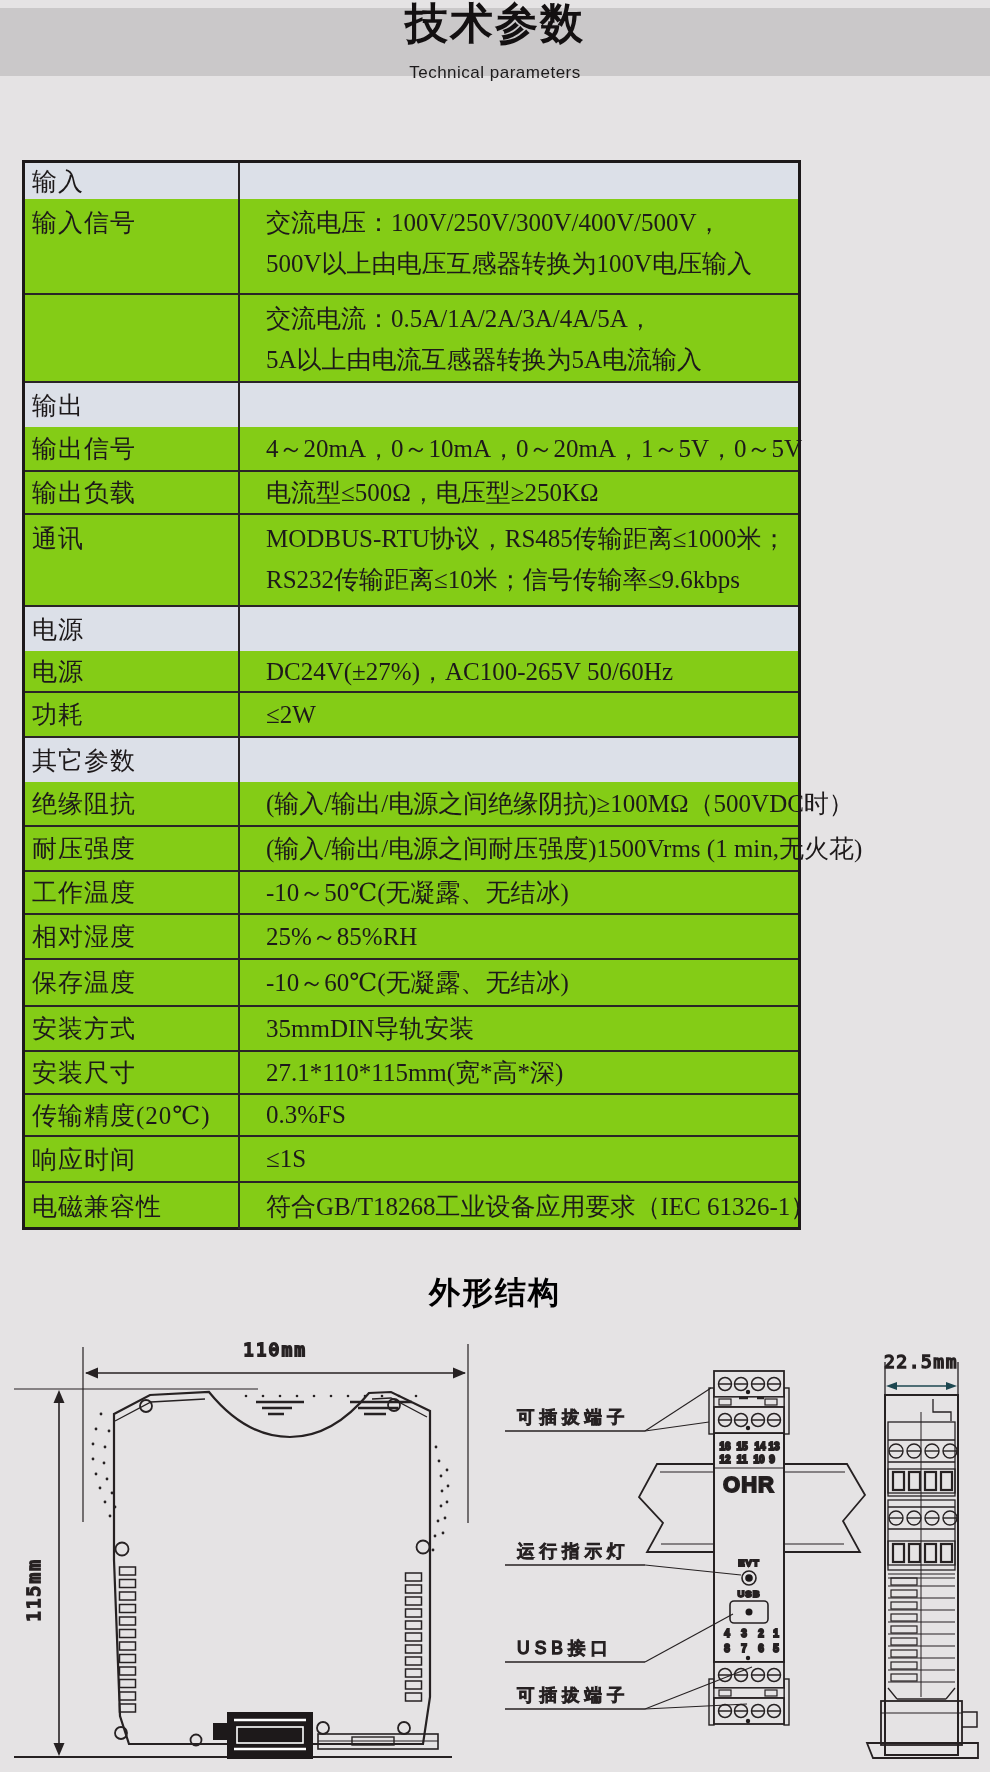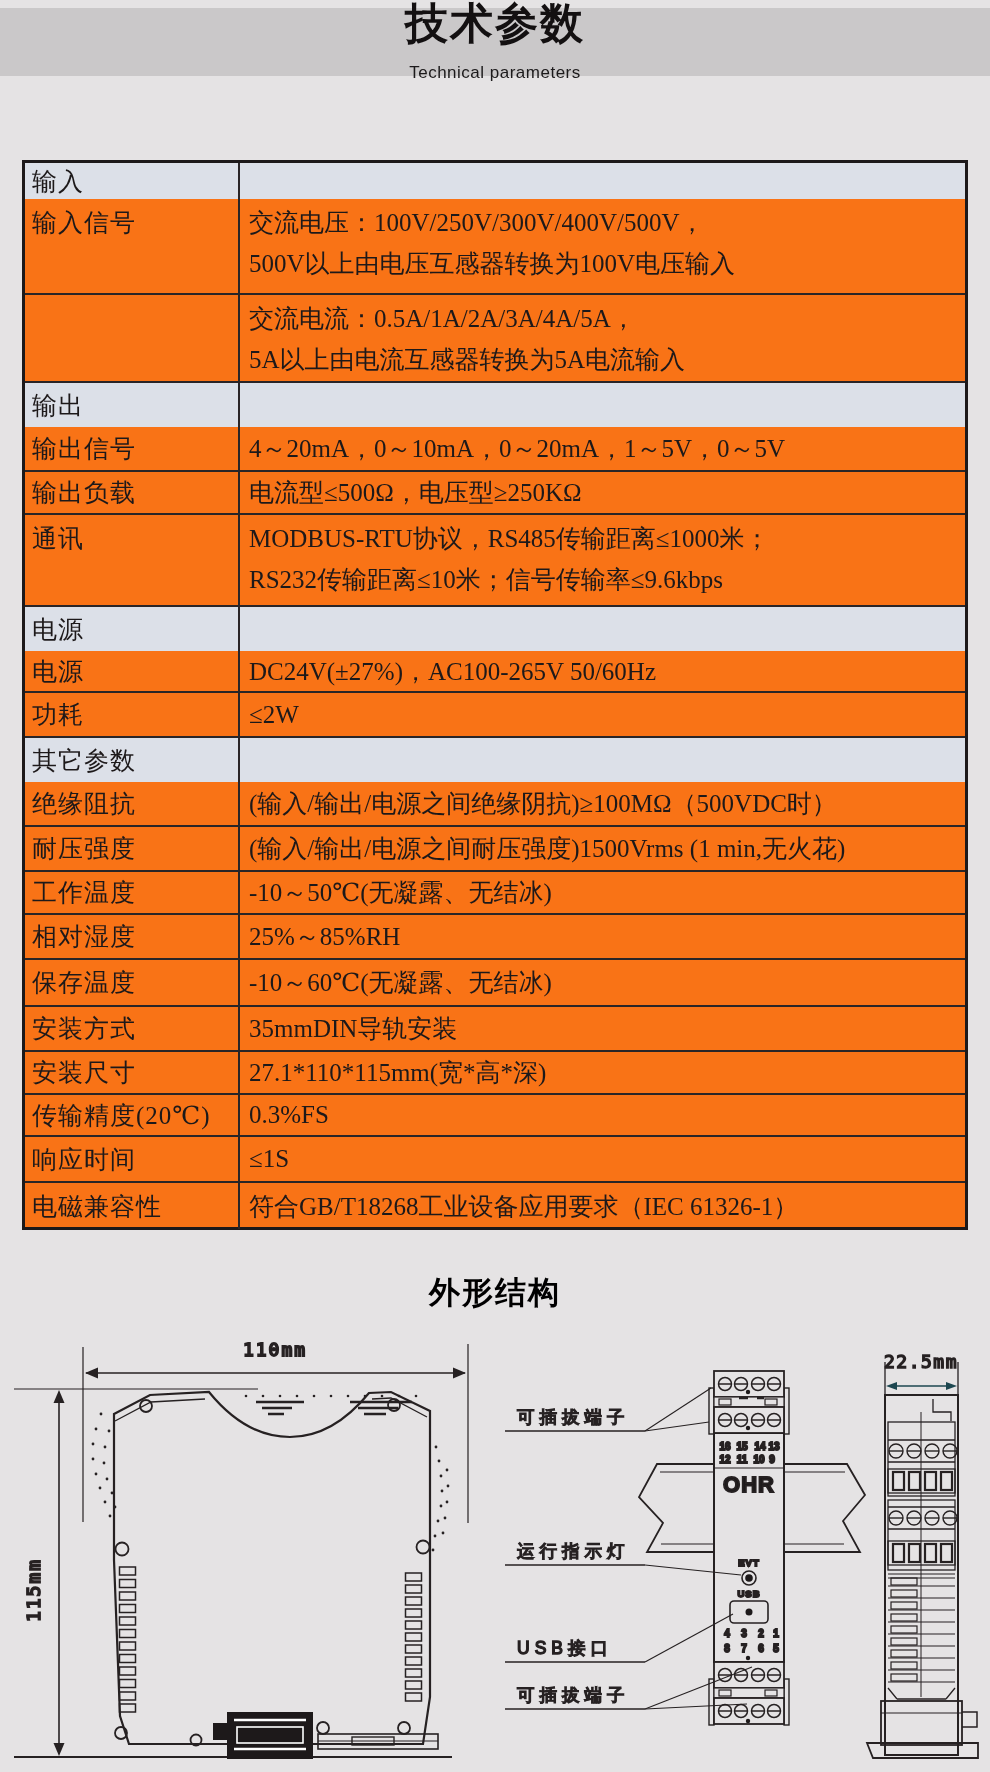--- a/index.html
+++ b/index.html
@@ -18,33 +18,33 @@
   .title-main{
     font-family:"Liberation Sans","DejaVu Sans",sans-serif;
     font-weight:900;font-size:43px;letter-spacing:2px;color:#131011;line-height:1.05;
   }
   .title-sub{
     font-family:"Liberation Sans","DejaVu Sans",sans-serif;
     font-size:17px;letter-spacing:.5px;color:#1c1a1b;margin-top:16px;
   }
   
   .spec-table{
-    position:absolute;left:22px;top:160px;width:946px;height:1070px;
-    border:3px solid #1d191a;box-sizing:border-box;background:#f97316;
+    position:absolute;left:22px;top:160px;width:779px;height:1070px;
+    border:3px solid #1d191a;box-sizing:border-box;background:#84cc16;
   }
   .trow{display:flex;box-sizing:border-box;border-bottom:2px solid #2a2527;}
   .trow.nb{border-bottom:none;}
   .trow.sec{background:#dce0e8;}
   .cl{
     flex:0 0 215px;box-sizing:border-box;border-right:2px solid #2a2527;
     padding-left:7px;display:flex;align-items:center;
     font-size:25px;letter-spacing:1px;white-space:nowrap;
   }
   .cv{
-    flex:1;box-sizing:border-box;padding-left:9px;
+    flex:1;box-sizing:border-box;padding-left:26px;
     display:flex;flex-direction:column;justify-content:center;
     font-size:25px;
   }
   .trow.ml .cl{align-items:flex-start;padding-top:7px;}
   .trow.ml .cv{justify-content:flex-start;padding-top:4px;}
   .trow.ml .vline{line-height:1.62;}
   .vline{white-space:nowrap;}
   
   .outline-title{
     position:absolute;left:0;top:1272px;width:990px;text-align:center;

